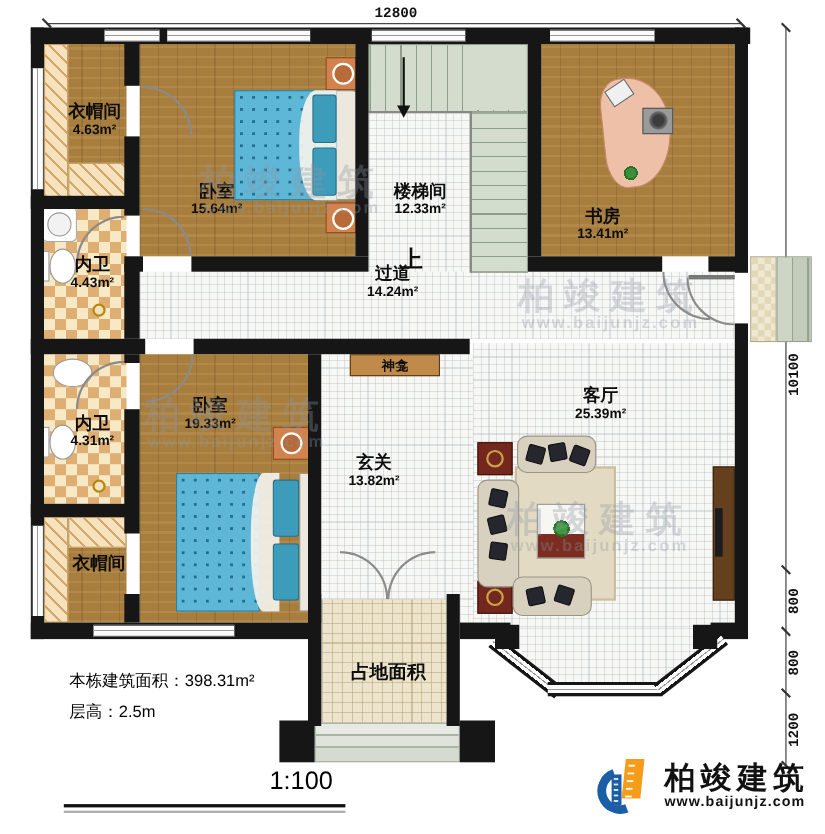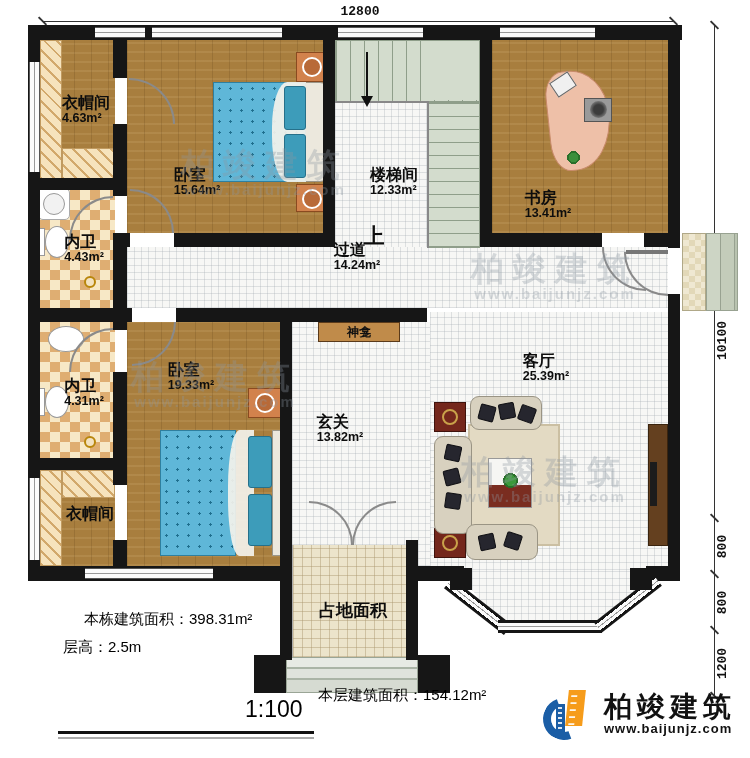--- a/index.html
+++ b/index.html
@@ -36,21 +36,21 @@
   .baywall{position:absolute;height:13px;
     background:linear-gradient(180deg,#161616 0 3px,#fafafa 3px 6px,#999 6px 7px,#fafafa 7px 10px,#161616 10px 13px);}
   
   .arc{position:absolute;border:0 solid #8a8a8a;box-sizing:border-box;}
   .arc-ne{border-top-width:2px;border-right-width:2px;border-top-right-radius:100%;}
   .arc-nw{border-top-width:2px;border-left-width:2px;border-top-left-radius:100%;}
   .arc-se{border-bottom-width:2px;border-right-width:2px;border-bottom-right-radius:100%;}
   .arc-sw{border-bottom-width:2px;border-left-width:2px;border-bottom-left-radius:100%;}
   .leaf{position:absolute;background:#777;}
   
-  .rlabel{position:absolute;transform:translate(-50%,-50%);text-align:left;white-space:nowrap;color:#0d0d0d;z-index:40;}
+  .rlabel{position:absolute;transform:translate(-50%,-50%);text-align:center;white-space:nowrap;color:#0d0d0d;z-index:40;}
   .rname{font-size:16px;font-weight:bold;line-height:1.05;}
   .rarea{font-size:12.5px;font-weight:bold;line-height:1.1;}
   
   .pil{position:absolute;width:14px;height:14px;background:#26262e;border:1px solid #101014;border-radius:2px;}
   .mattress{position:absolute;background-color:#5fb7d8;border:1px solid #2f7f9e;box-sizing:border-box;
     background-image:radial-gradient(circle,#1f6f8e 1.2px,transparent 1.4px);background-size:11px 11px;}
   .pillow{position:absolute;background:#3d9cba;border:1px solid #26708a;border-radius:3px;}
   .hb{position:absolute;background:#ece8dd;border:1px solid #9a968a;box-sizing:border-box;}
   .nstand{position:absolute;background:#d2824c;border:1px solid #8a4a20;box-sizing:border-box;}
   .nring{width:16px;height:16px;border-radius:50%;border:2px solid #fff;background:#b86a38;margin:4px auto;}
@@ -250,21 +250,21 @@
   <div class="shrine" style="left:318px;top:322px;width:82px;height:20px;">神龛</div>
 
   <div class="rlabel" style="left:86px;top:110px;">
     <div class="rname">衣帽间</div>
     <div class="rarea">4.63m²</div>
   </div>
   <div class="rlabel" style="left:197px;top:182px;">
     <div class="rname">卧室</div>
     <div class="rarea">15.64m²</div>
   </div>
-  <div class="rlabel" style="left:394px;top:182px;">
+  <div class="rlabel" style="left:382px;top:182px;">
     <div class="rname">楼梯间</div>
     <div class="rarea">12.33m²</div>
   </div>
   <div class="rlabel" style="left:548px;top:205px;">
     <div class="rname">书房</div>
     <div class="rarea">13.41m²</div>
   </div>
   <div class="rlabel" style="left:84px;top:249px;">
     <div class="rname">内卫</div>
     <div class="rarea">4.43m²</div>
@@ -306,32 +306,29 @@
   </div>
   <div class="wm" style="left:90px;top:360px;width:250px;">
     <div class="wm-name">柏竣建筑</div>
     <div class="wm-url">www.baijunjz.com</div>
   </div>
   <div class="wm" style="left:420px;top:455px;width:250px;">
     <div class="wm-name">柏竣建筑</div>
     <div class="wm-url">www.baijunjz.com</div>
   </div>
 
-  <div class="info" style="left:63px;top:610px;margin-left:21px;">
+  <div class="info" style="left:63px;top:610px;">
     <span>本栋建筑面积：</span><span>398.31m²</span>
   </div>
   <div class="info" style="left:63px;top:638px;">
     <span>层高：</span><span>2.5m</span>
   </div>
   <div class="abs" style="left:58px;top:731px;width:256px;height:3px;background:#111;"></div>
   <div class="abs" style="left:58px;top:737px;width:256px;height:2px;background:#aaa;"></div>
   <div class="pscale" style="left:245px;top:696px;">1:100</div>
-  <div class="info" style="left:318px;top:686px;">
-    <span>本层建筑面积：</span><span>154.12m²</span>
-  </div>
 
   <div class="abs" style="left:543px;top:688px;width:54px;height:60px;">
     <div class="abs" style="left:0;top:10px;width:42px;height:42px;border:8px solid #1b5ea6;border-radius:50%;border-top-color:transparent;border-right-color:transparent;transform:rotate(25deg);box-sizing:border-box;"></div>
     <div class="abs" style="left:24px;top:2px;width:17px;height:36px;background:#f69c1b;transform:skewX(-6deg);background-image:repeating-linear-gradient(0deg,rgba(255,255,255,.9) 0 2px,transparent 2px 7px);background-size:6px 7px;background-repeat:repeat-y;background-position:3px 0;"></div>
     <div class="abs" style="left:13px;top:16px;width:9px;height:28px;background:#1b5ea6;background-image:repeating-linear-gradient(0deg,rgba(255,255,255,.85) 0 1.5px,transparent 1.5px 5px);background-size:4px 5px;background-repeat:repeat-y;background-position:2px 0;"></div>
   </div>
   <div class="abs" style="left:604px;top:692px;">
     <div class="brand-name">柏竣建筑</div>
     <div class="brand-url">www.baijunjz.com</div>
   </div>

